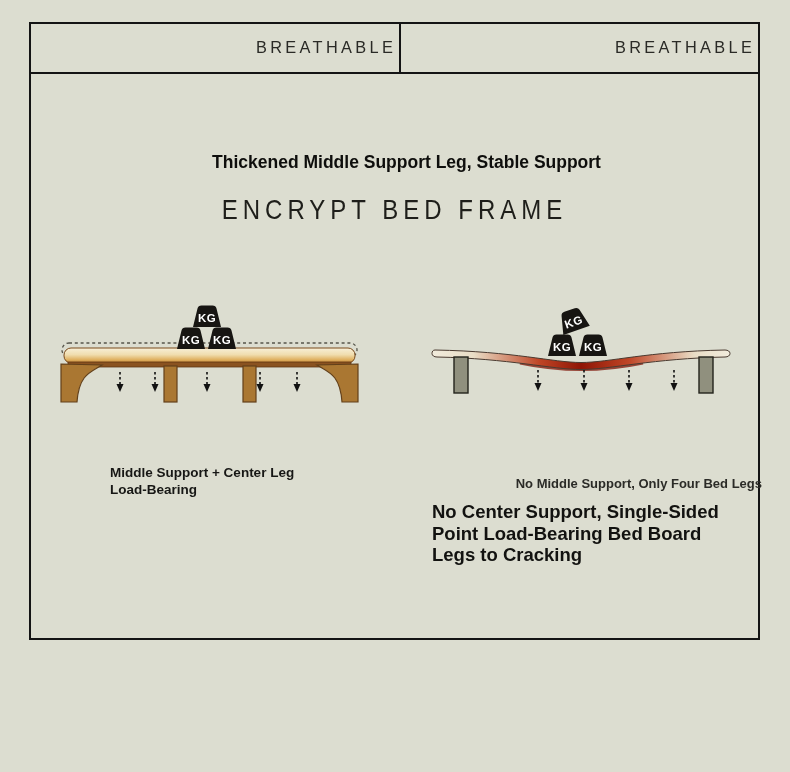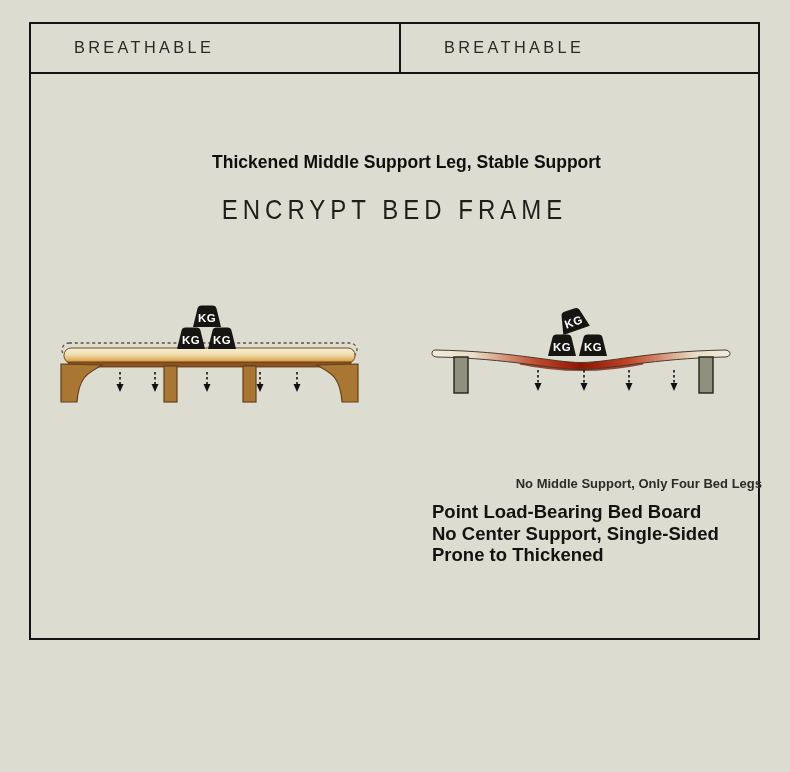--- a/index.html
+++ b/index.html
@@ -14,21 +14,21 @@
   .frame {
     position:absolute; left:29px; top:22px;
     width:731px; height:618px;
     border:2px solid #141414;
   }
   .header-row {
     display:flex; height:50px;
     border-bottom:2px solid #141414;
   }
   .header-cell {
-    display:flex; align-items:center; justify-content:flex-start;
+    display:flex; align-items:center; justify-content:flex-end;
     height:100%;
     padding-left:40px;
   }
   .header-cell.left { width:50.9%; border-right:2px solid #141414; }
   .header-cell.right { flex:1; }
   .header-label {
     font-size:17px; font-weight:400; letter-spacing:3.5px;
     color:#2a2a26; transform:scaleX(0.96);
   }
   .title {
@@ -182,21 +182,25 @@
         <path d="M1,22 L5.5,3.5 Q6.2,0.5 9.5,0.5 L20.5,0.5 Q23.8,0.5 24.5,3.5 L29,22 Z" fill="#171512"></path>
         <text class="kg" x="15" y="17">KG</text>
       </g>
       <g transform="translate(153,34)">
         <path d="M1,22 L5.5,3.5 Q6.2,0.5 9.5,0.5 L20.5,0.5 Q23.8,0.5 24.5,3.5 L29,22 Z" fill="#171512"></path>
         <text class="kg" x="15" y="17">KG</text>
       </g>
     </g>
   </svg>
 
+  <div class="caption-left">
+    <div>Middle Support + Center Leg</div>
+    <div>Load-Bearing</div>
+  </div>
 
   <div class="caption-right">No Middle Support, Only Four Bed Legs</div>
   <div class="heading-right">
+    <div>No Center Support, Single-Sided</div>
     <div>Point Load-Bearing Bed Board</div>
-    <div>No Center Support, Single-Sided</div>
-    <div>Prone to Thickened</div>
+    <div>Legs to Cracking</div>
   </div>
 
 </div>
 
 </body></html>

